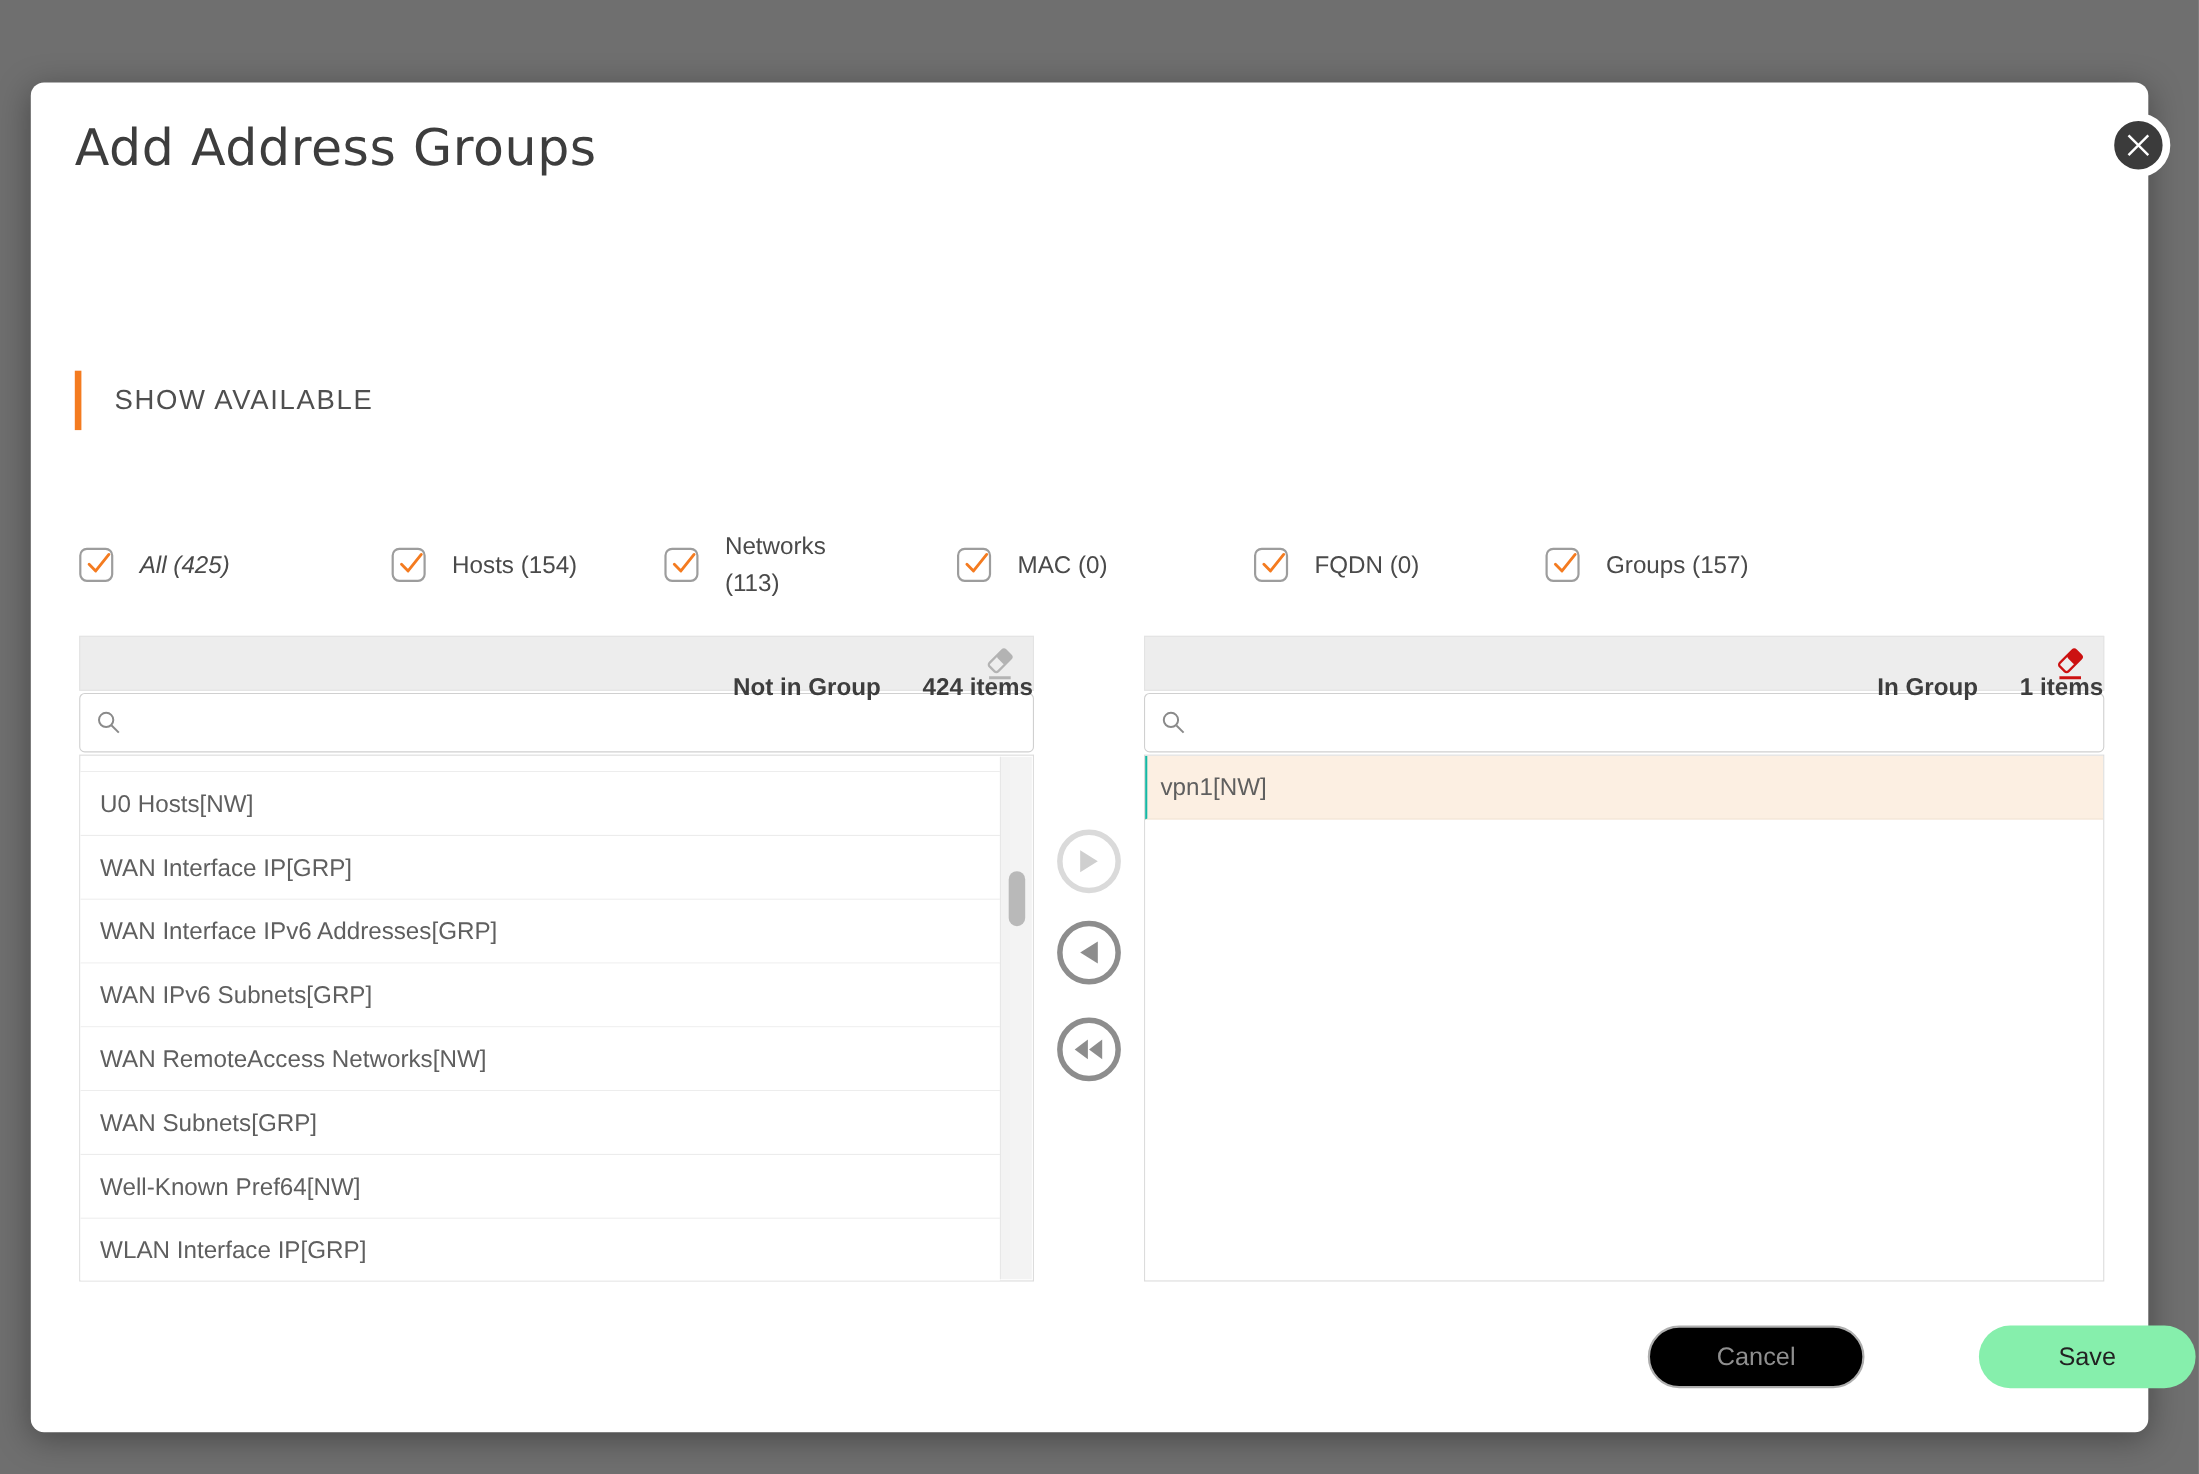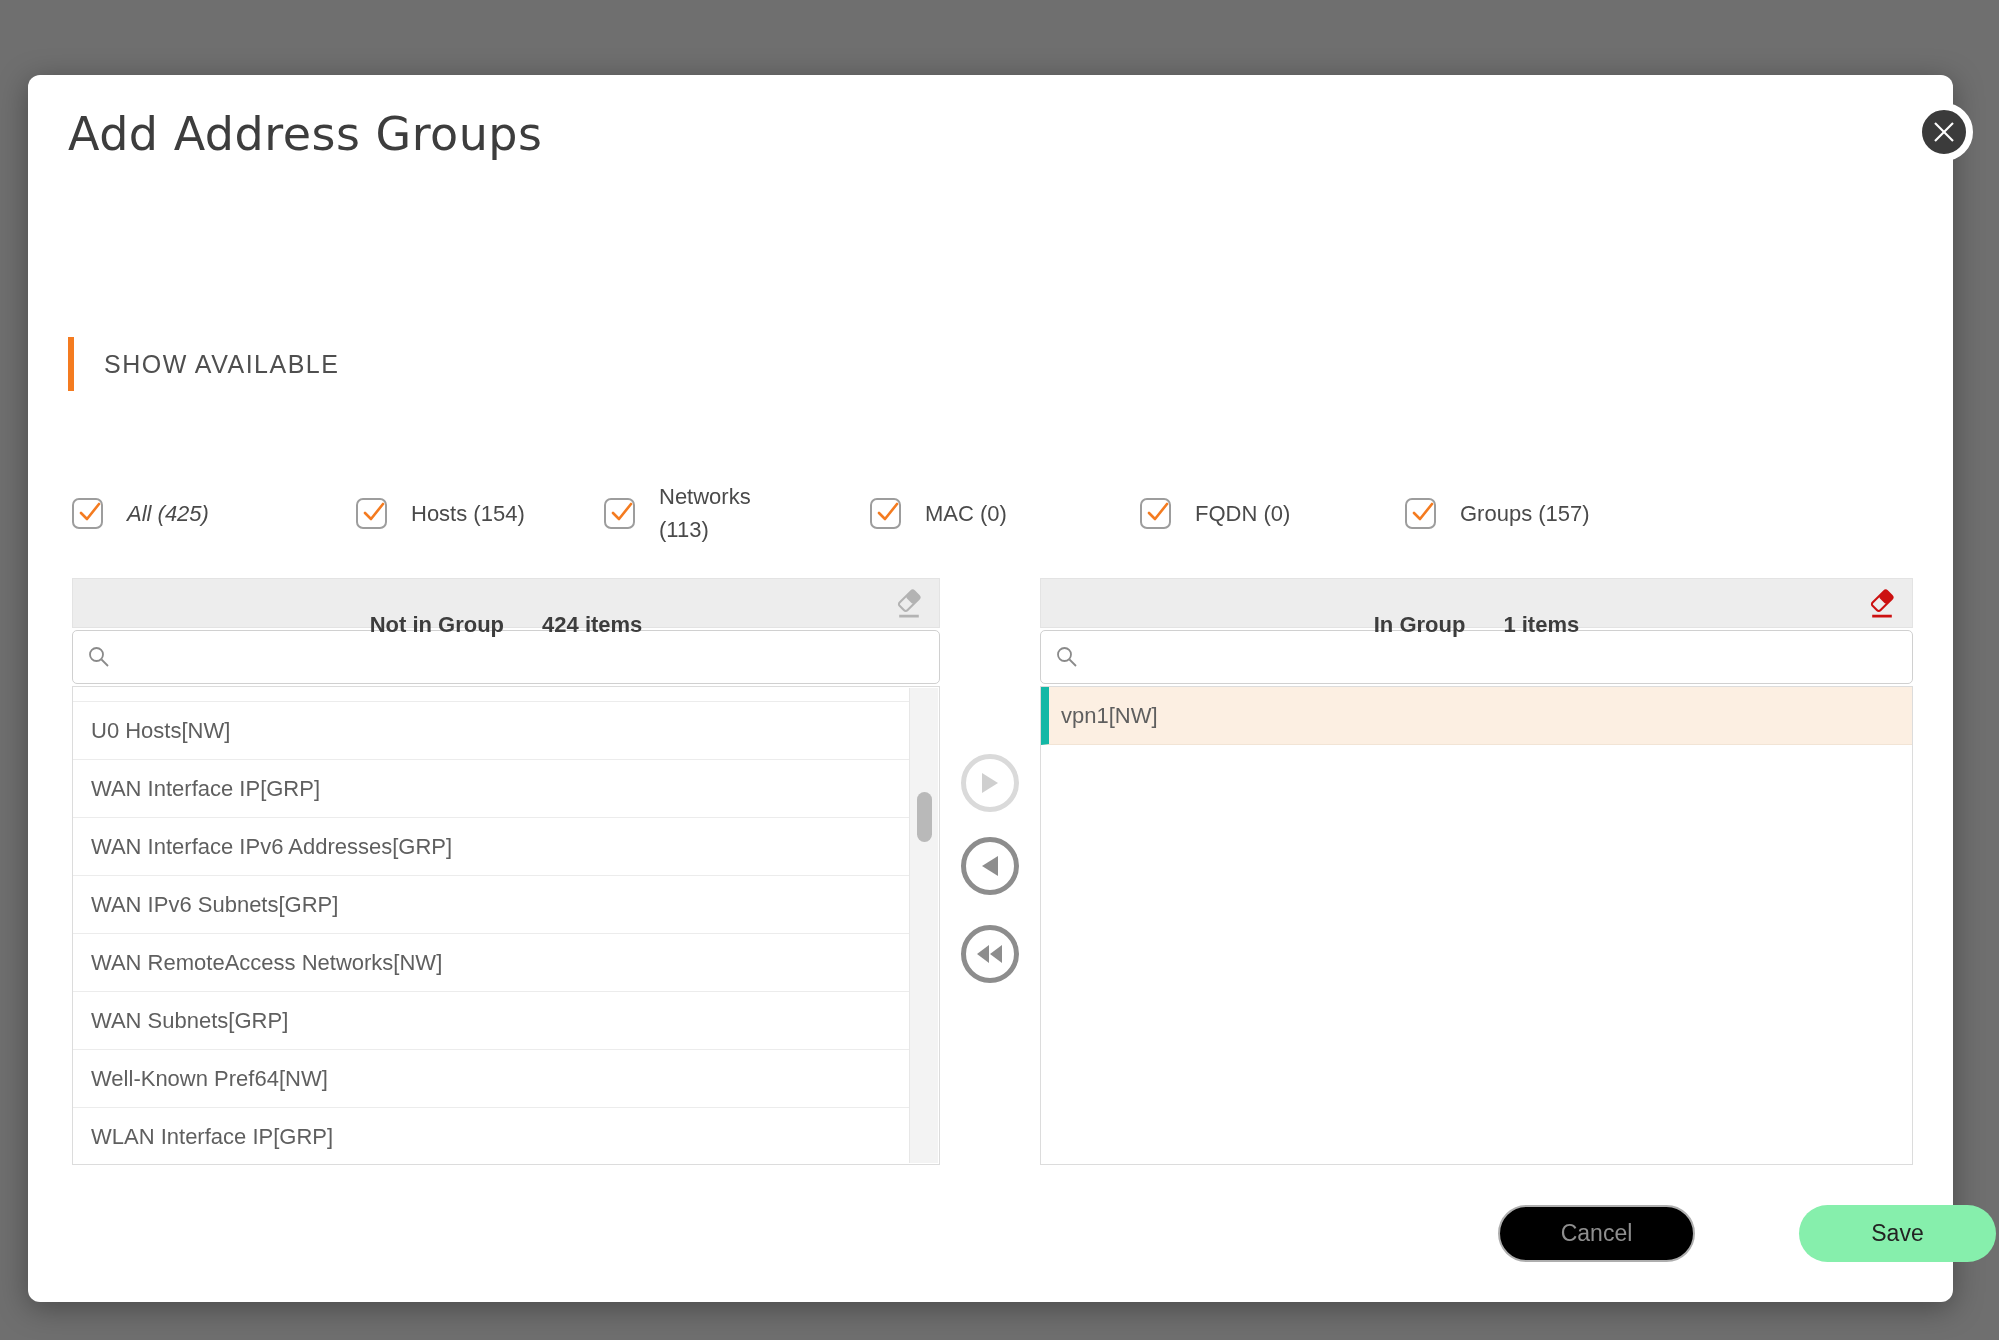--- a/index.html
+++ b/index.html
@@ -58,21 +58,21 @@
   .filter-item.wrap .filter-label { width:118px; }
 
   
   .panel { position:absolute; top:503px; display:flex; flex-direction:column; }
   .panel-left  { left:44px;  width:868px; }
   .panel-right { left:1012px; width:873px; }
   .panel-header {
     height:50px; background:#ededed; border:1px solid #e3e3e3;
     display:flex; align-items:center; position:relative;
   }
-  .panel-header-center { flex:1; display:flex; justify-content:center; align-items:baseline; gap:38px; }
+  .panel-header-center { flex:1; display:flex; justify-content:flex-end; align-items:baseline; gap:38px; }
   .panel-title { font-size:22px; font-weight:700; color:#3d3d3d; }
   .panel-count { font-size:22px; font-weight:700; color:#3d3d3d;margin-top:43px; }
   .eraser-btn { position:absolute; right:16px; top:10px; cursor:pointer; background:none; border:none; }
   .eraser-gray { color:#b3b3b3; }
   .eraser-red  { color:#cc1111; }
 
   .search-box {
     margin-top:2px; height:54px; border:1px solid #d0d0d0; border-radius:5px; background:#fff;
     display:flex; align-items:center; padding:0 14px;
   }
@@ -84,21 +84,21 @@
     position:relative; overflow:hidden;
   }
   .list-rows { position:absolute; left:0; top:0; right:0; }
   .panel-left .list-rows { right:30px; }
   .row-sliver { height:15px; border-bottom:1px solid #ececec; }
   .list-item {
     height:58px; border-bottom:1px solid #ececec; display:flex; align-items:center;
     padding-left:18px; font-size:22px; color:#5f5f5f; cursor:pointer; background:#fff;
   }
   .list-item.selected {
-    background:#FCEFE2; border-left:8px solid #14b8a6; padding-left:12px; border-bottom:1px solid #f2e4d5;
+    background:#FCEFE2; border-left:2px solid #14b8a6; padding-left:12px; border-bottom:1px solid #f2e4d5;
   }
   .scroll-track {
     position:absolute; top:1px; right:1px; bottom:1px; width:29px;
     background:#f3f3f3; border-left:1px solid #e7e7e7;
   }
   .scroll-thumb {
     position:absolute; left:7px; top:104px; width:15px; height:50px;
     background:#b9b9b9; border-radius:8px; cursor:pointer;
   }
 

